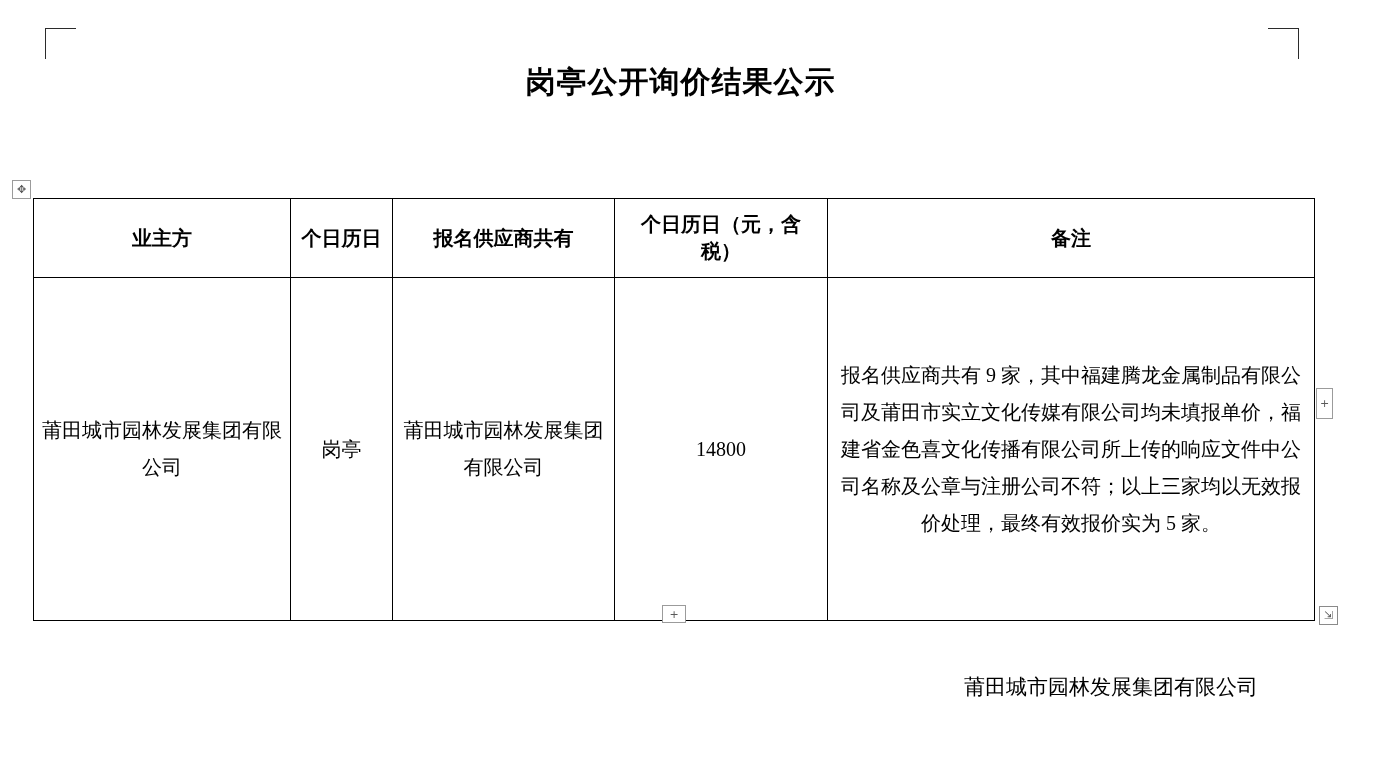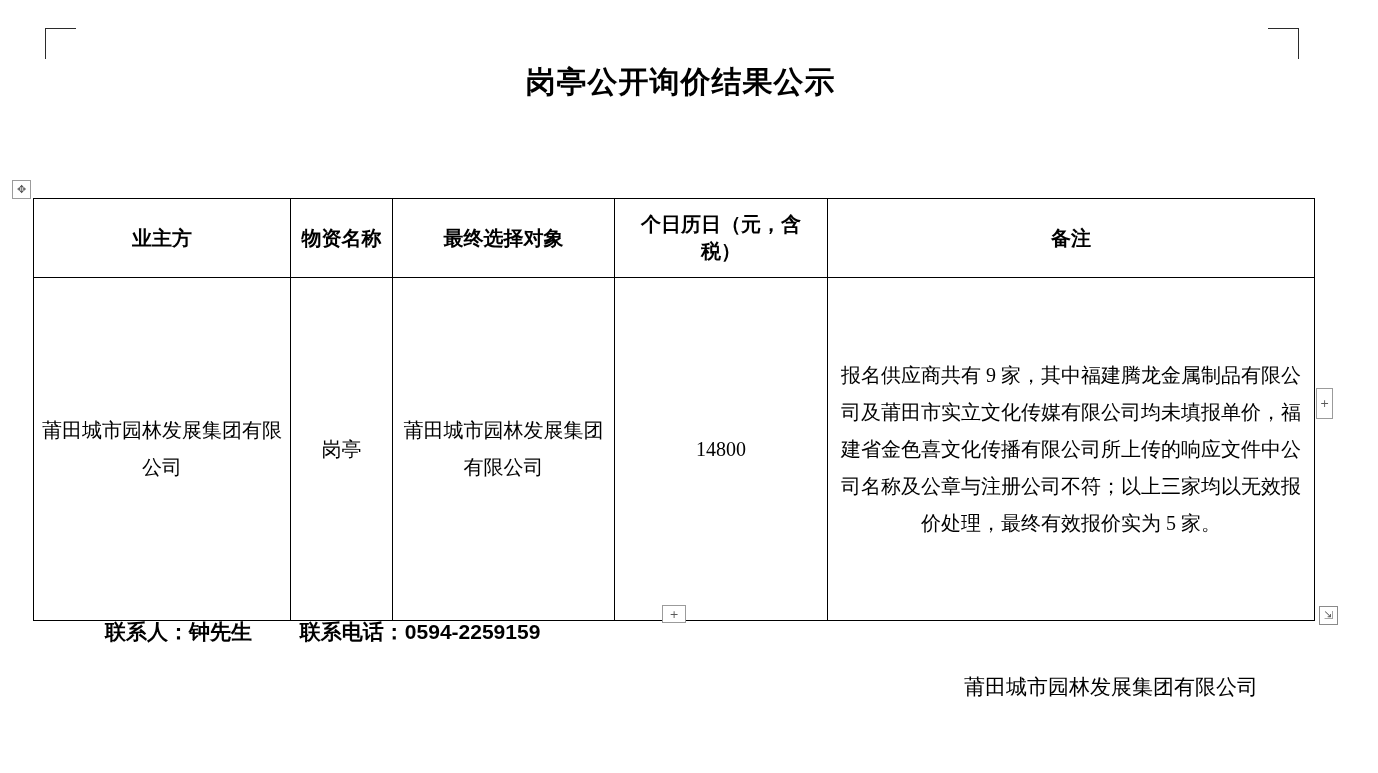--- a/index.html
+++ b/index.html
@@ -165,41 +165,37 @@
     <colgroup>
       <col class="col-owner">
       <col class="col-goods">
       <col class="col-target">
       <col class="col-price">
       <col class="col-remark">
     </colgroup>
     <thead>
       <tr>
         <th>业主方</th>
-        <th>物资名称</th>
-        <th>最终选择对象</th>
+        <th>个日历日</th>
+        <th>报名供应商共有</th>
         <th>个日历日（元，含税）</th>
         <th>备注</th>
       </tr>
     </thead>
     <tbody>
       <tr>
         <td class="body-cell">莆田城市园林发展集团有限公司</td>
         <td class="body-cell">岗亭</td>
         <td class="body-cell">莆田城市园林发展集团有限公司</td>
         <td class="body-cell price-cell">14800</td>
         <td class="body-cell remark-cell">报名供应商共有 9 家，其中福建腾龙金属制品有限公司及莆田市实立文化传媒有限公司均未填报单价，福建省金色喜文化传播有限公司所上传的响应文件中公司名称及公章与注册公司不符；以上三家均以无效报价处理，最终有效报价实为 5 家。</td>
       </tr>
     </tbody>
   </table>
 
-  <div class="contact-row">
-    <span>联系人：钟先生</span>
-    <span class="phone">联系电话：0594-2259159</span>
-  </div>
 
   <div class="signature">莆田城市园林发展集团有限公司</div>
 
   <div class="handle handle-move-left">✥</div>
   <div class="handle handle-col-right">+</div>
   <div class="handle handle-row-bottom">+</div>
   <div class="handle handle-resize">⇲</div>
 
 </div>
 

